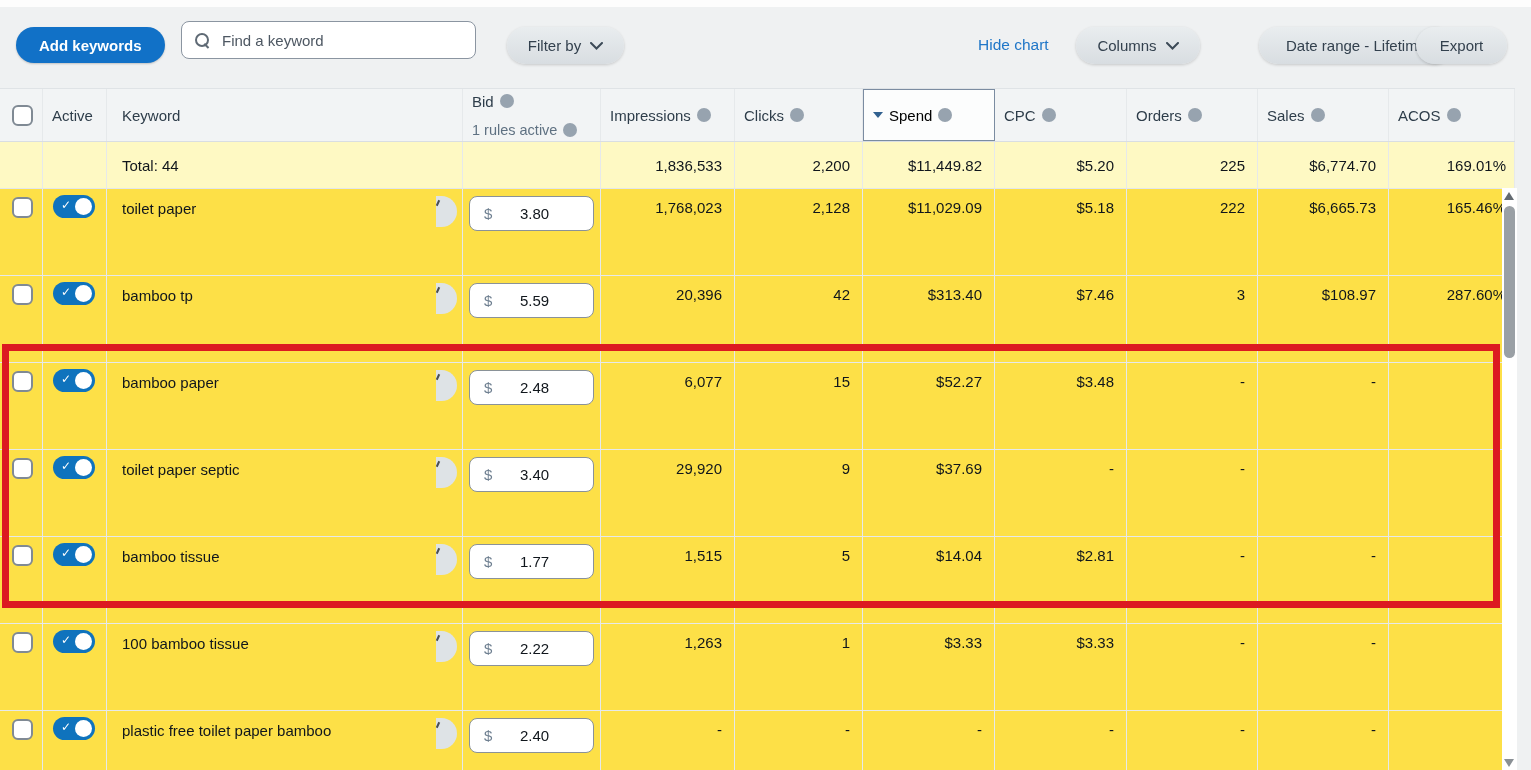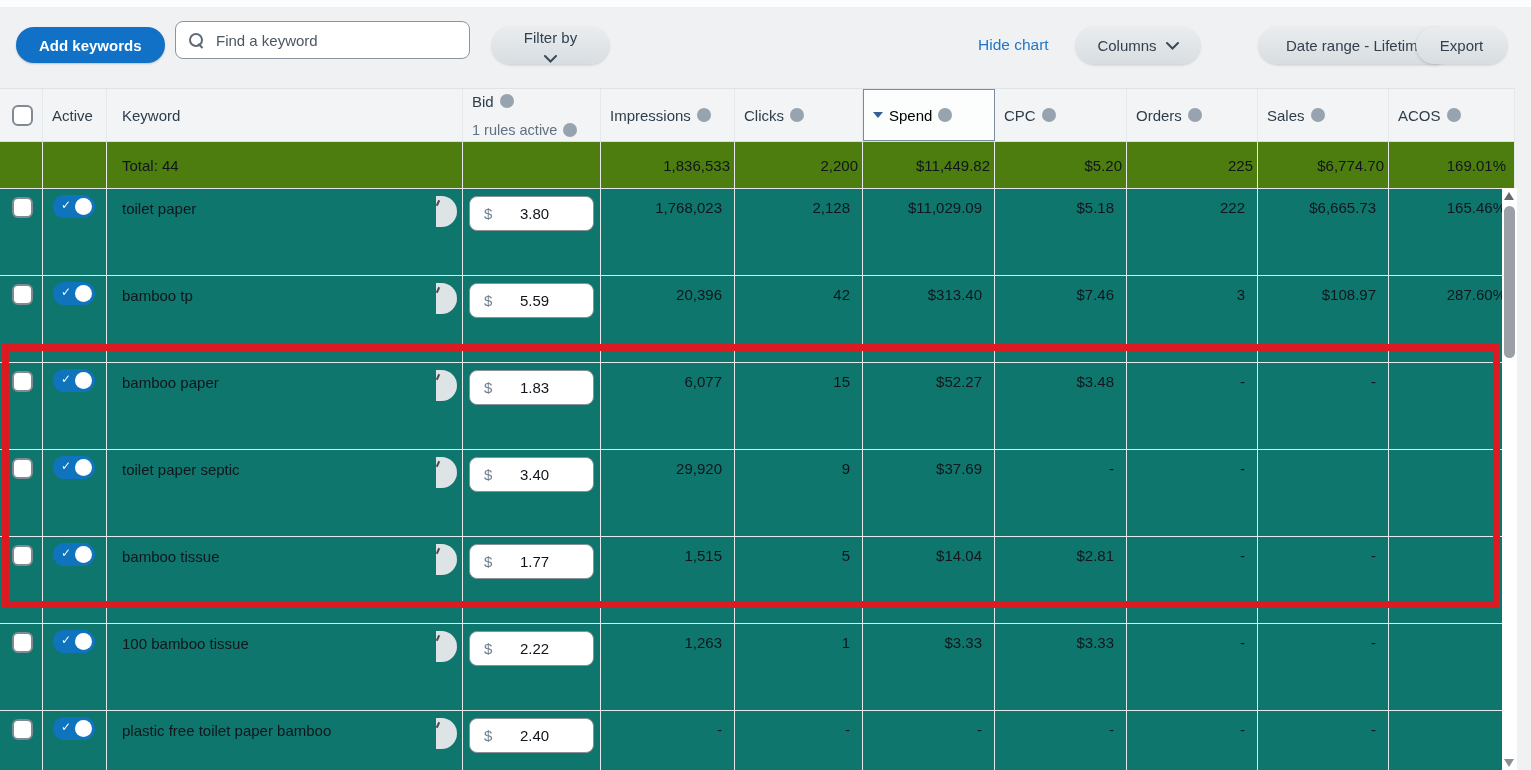--- a/index.html
+++ b/index.html
@@ -12,42 +12,42 @@
 
   
   .toolbar { position:absolute; left:0; top:7px; width:1531px; height:81px; background:#eff1f2; }
   .btn-primary {
     position:absolute; left:16px; top:20px; height:36px; padding:0 23px;
     background:#1171c7; color:#fff; border:none; border-radius:18px;
     font-size:15px; font-weight:600; font-family:inherit; display:flex; align-items:center;
     box-shadow:0 1px 2px rgba(0,0,0,.2); cursor:pointer;
   }
   .search-wrap {
-    position:absolute; left:175px; top:14px; width:295px; height:38px;
+    position:absolute; left:181px; top:14px; width:295px; height:38px;
     background:#fff; border:1px solid #8b95a1; border-radius:8px;
     display:flex; align-items:center; padding-left:13px;
   }
   .mag { width:15px; height:15px; position:relative; flex:0 0 auto; }
   .mag::before { content:""; position:absolute; left:0; top:0; width:10px; height:10px;
     border:2px solid #5f6a75; border-radius:50%; }
   .mag::after { content:""; position:absolute; left:10px; top:10px; width:6px; height:2px;
     background:#5f6a75; transform:rotate(45deg); transform-origin:0 0; }
   .search-wrap input {
     border:none; outline:none; background:transparent; font-family:inherit;
     font-size:15px; color:#2e3944; margin-left:12px; width:230px;
   }
   .search-wrap input::placeholder { color:#4d5762; opacity:1; }
   .pill {
     position:absolute; top:20px; height:37px; border:none; border-radius:19px;
     background:linear-gradient(180deg,#e9edef,#d8dde1);
     box-shadow:0 1px 3px rgba(15,17,17,.18);
     font-family:inherit; font-size:15px; color:#33414e;
     display:flex; align-items:center; justify-content:center; gap:9px; cursor:pointer;
   }
-  .pill-filter  { left:492px;  width:117px;flex-direction:column; }
+  .pill-filter  { left:507px;  width:117px; }
   .pill-columns { left:1076px; width:124px; }
   .pill-date    { left:1259px; width:194px; }
   .pill-export  { left:1416px; width:91px;  }
   .link { position:absolute; left:978px; top:29px; font-size:15.5px; color:#2077c8; cursor:pointer; background:none; border:none; font-family:inherit; }
 
   
   .table { position:absolute; left:0; top:88px; width:1515px; background:#fff; border-top:1px solid #dfe3e6; }
   .grid { display:grid; grid-template-columns:43px 64px 356px 138px 134px 128px 132px 132px 131px 131px 126px; }
   .cell { border-right:1px solid #e6e9eb; position:relative; }
 
@@ -61,27 +61,27 @@
   .sort-cell { border:1px solid #7b8ca1 !important; background:#fcfdfd; }
   .sort-cell .lbl { color:#000000; }
   .caret-down { width:0; height:0; border-left:5px solid transparent; border-right:5px solid transparent; border-top:6px solid #31618f; }
   .info {
     width:14px; height:14px; border-radius:50%; background:#97a3af; color:#fff;
     font-size:10px; line-height:14px; text-align:center; font-family:"Liberation Serif",serif;
     font-style:italic; font-weight:bold; display:inline-block; flex:0 0 auto; cursor:pointer;
   }
   .checkbox { width:21px; height:21px; border:2px solid #808a94; border-radius:6px; background:#fff; display:inline-block; cursor:pointer; }
 
-  .total-row { height:47px; background:#4d7c0f; border-bottom:1px solid #e3e7e9; font-size:15px; color:#10161c; }
+  .total-row { height:47px; background:#fef9c3; border-bottom:1px solid #e3e7e9; font-size:15px; color:#10161c; }
   .total-row .cell { display:flex; align-items:center; }
   .total-row .c-keyword { padding-left:15px; }
-  .total-row .num { justify-content:flex-end; padding-right:4px; }
+  .total-row .num { justify-content:flex-end; padding-right:12px; }
   .total-row .num-acos { justify-content:flex-end; padding-right:8px; }
 
-  .row { height:87px; background:#0f766e; border-bottom:1px solid #e6e9eb; font-size:15px; }
+  .row { height:87px; background:#fde047; border-bottom:1px solid #e6e9eb; font-size:15px; }
   .row .c-check { padding:8px 0 0 12px; }
   .row .c-active { padding:6px 0 0 10px; }
   .row .c-keyword { padding:11px 0 0 15px; }
   .row .num { text-align:right; padding:10px 12px 0 0; }
   .row .num-acos { text-align:right; padding:10px 8px 0 0; }
 
   .toggle { width:42px; height:23px; border-radius:12px; background:#0f73bd; position:relative; display:inline-block; cursor:pointer; }
   .toggle .knob { position:absolute; right:3px; top:3px; width:17px; height:17px; border-radius:50%; background:#fff; }
   .toggle::before { content:"\2713"; position:absolute; left:8px; top:3px; color:#fff; font-size:12px; font-weight:bold; }
 
@@ -260,21 +260,21 @@
       <div class="cell num-acos">287.60%</div>
     </div>
 
     <div class="row grid">
       <div class="cell c-check"><span class="checkbox"></span></div>
       <div class="cell c-active"><span class="toggle"><span class="knob"></span></span></div>
       <div class="cell c-keyword"><span>bamboo paper</span><span class="clip-badge"></span></div>
       <div class="cell c-bid">
           <span class="bid-box">
             <span class="cur">$</span>
-            <span class="val">1.83</span>
+            <span class="val">2.48</span>
           </span>
         </div>
       <div class="cell num">6,077</div>
       <div class="cell num">15</div>
       <div class="cell num">$52.27</div>
       <div class="cell num">$3.48</div>
       <div class="cell num">-</div>
       <div class="cell num">-</div>
       <div class="cell num-acos"></div>
     </div>

